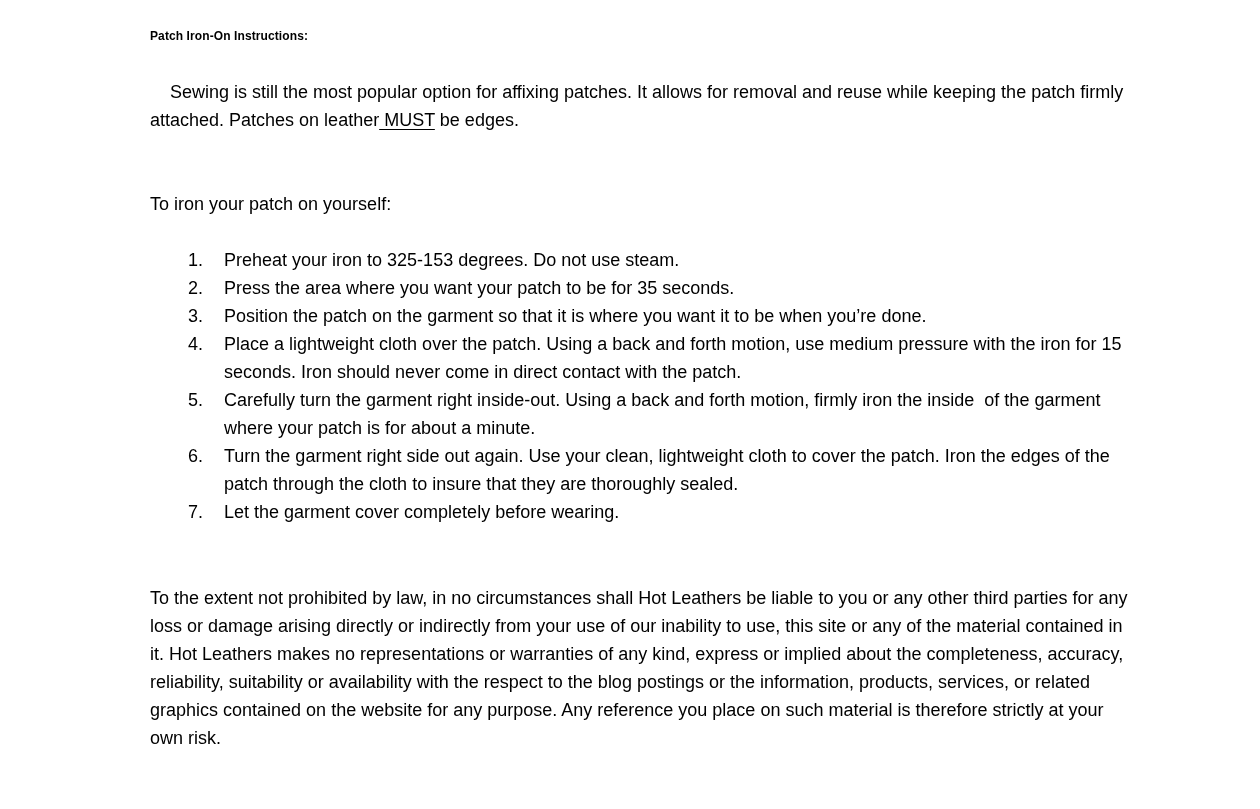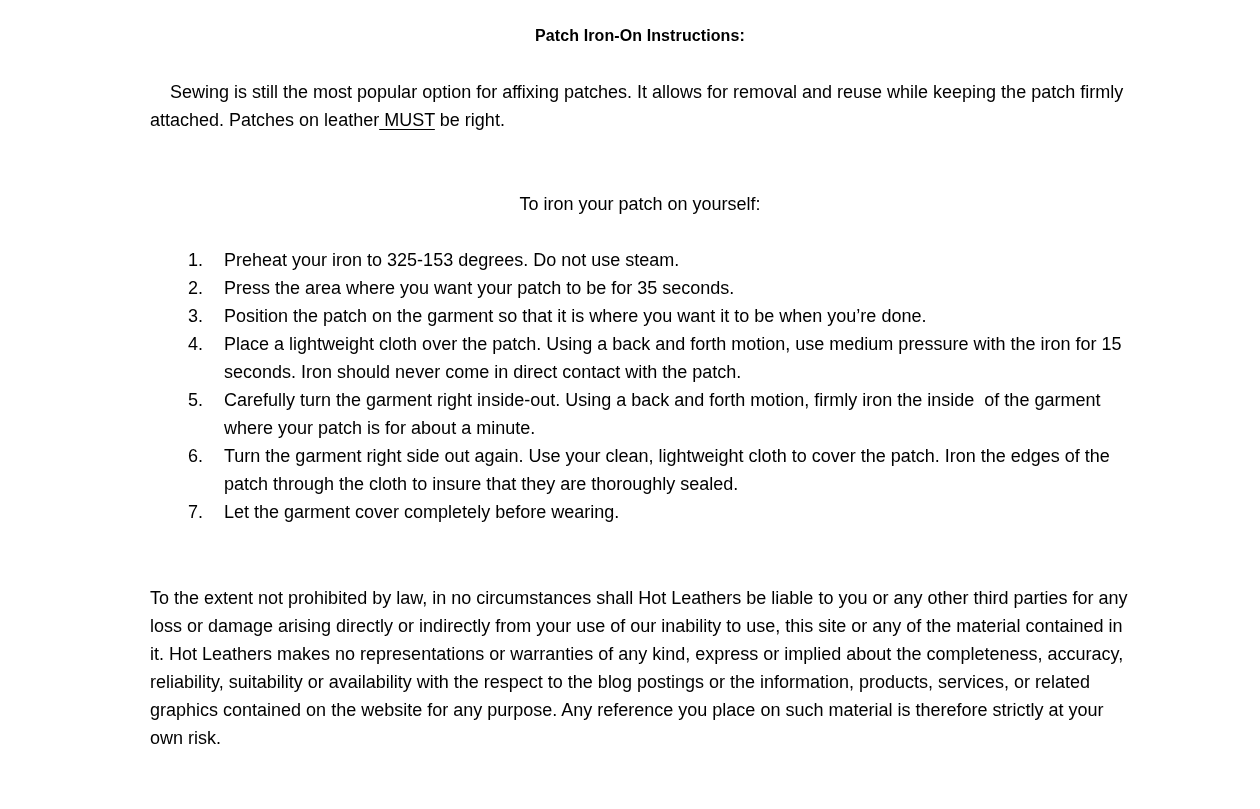--- a/index.html
+++ b/index.html
@@ -14,38 +14,36 @@
     font-family: "Liberation Sans", sans-serif;
     color: #000000;
   }
   .doc {
     box-sizing: border-box;
     padding: 22px 130px 0 150px;
     width: 1260px;
   }
   .doc-title {
     margin: 0;
-    font-size: 16px;
+    font-size: 12px;
     line-height: 28px;
     font-weight: 700;
     letter-spacing: 0.1px;
-    text-align: center;
   }
   .para {
     margin: 0;
     font-size: 18px;
     line-height: 28px;
     white-space: pre-wrap;
   }
   .para-intro {
     margin-top: 28px;
   }
   .para-lead {
     margin-top: 28px;
-    text-align: center;
   }
   .must-emphasis {
     font-weight: 400;
     text-decoration: underline;
     text-underline-offset: 3px;
   }
   ol.steps {
     list-style: none;
     margin: 28px 0 0 0;
     padding: 0 0 0 38px;
@@ -70,21 +68,21 @@
 </style>
 </head>
 <body>
 
 <div class="doc">
 
   <h1 class="doc-title">Patch Iron-On Instructions:</h1>
 
 
   <p class="para">
-    <span>Sewing is still the most popular option for affixing patches. It allows for removal and reuse while keeping the patch firmly attached. Patches on leather</span><span class="must-emphasis"> MUST</span><span> be right.</span>
+    <span>Sewing is still the most popular option for affixing patches. It allows for removal and reuse while keeping the patch firmly attached. Patches on leather</span><span class="must-emphasis"> MUST</span><span> be edges.</span>
   </p>
 
   <p class="para para-lead">To iron your patch on yourself:</p>
 
   <ol class="steps">
     <li>
       <span class="step-number">1.</span>
       <span class="step-text">Preheat your iron to 325-153 degrees. Do not use steam.</span>
     </li>
     <li>

